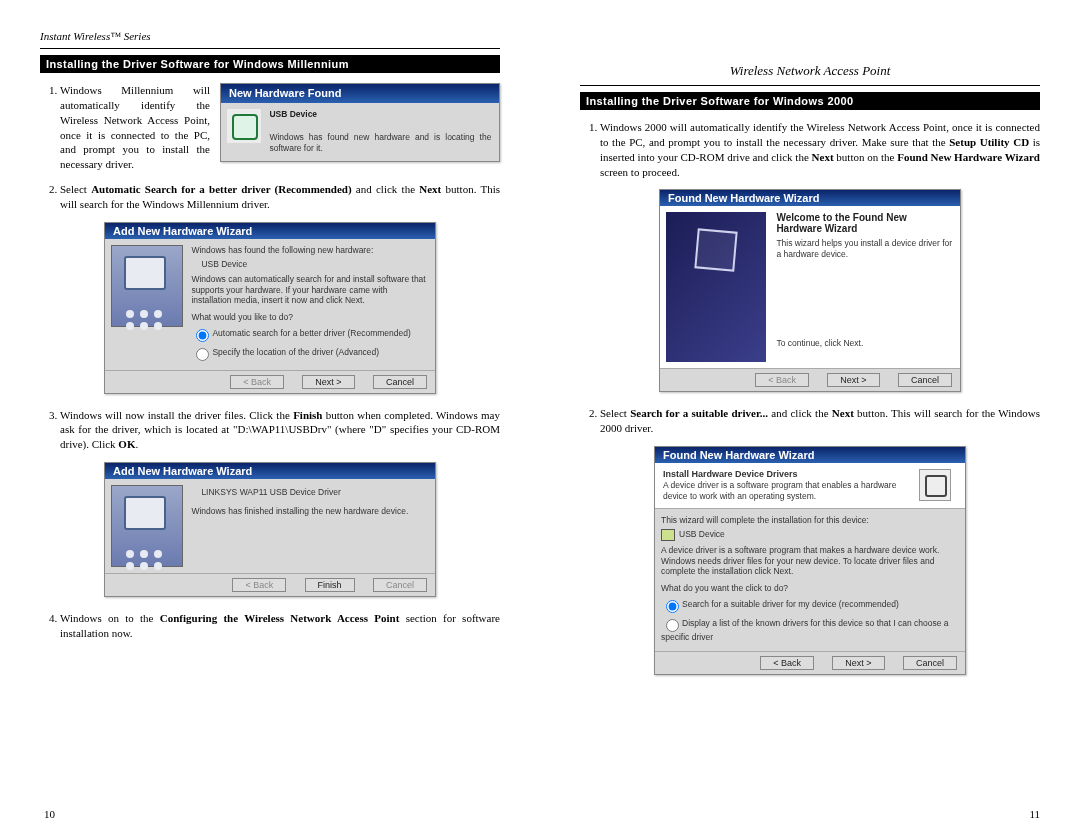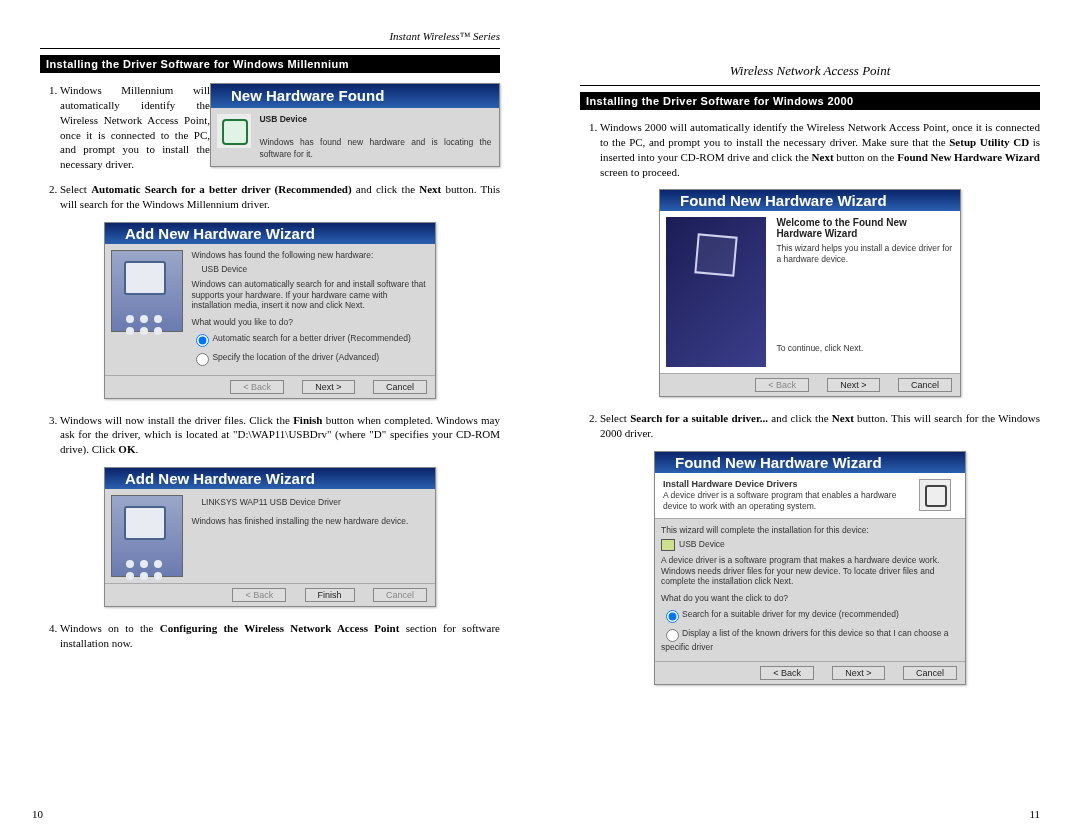--- a/index.html
+++ b/index.html
@@ -14,21 +14,21 @@
     display: flex;
   }
   .page {
     width: 540px;
     height: 834px;
     padding: 30px 40px 20px 40px;
     box-sizing: border-box;
     position: relative;
   }
   .header-right {
-    text-align: right;
+    text-align: left;
     font-style: italic;
     font-size: 11px;
     margin-bottom: 6px;
   }
   .header-left {
     text-align: center;
     font-style: italic;
     font-size: 13px;
     margin-bottom: 6px;
     margin-top: 33px;
@@ -61,23 +61,23 @@
     border: 1px solid #888;
     margin: 6px auto 14px auto;
     box-shadow: 1px 1px 2px rgba(0,0,0,0.25);
     font-family: Tahoma, Arial, sans-serif;
     font-size: 8.5px;
     color: #222;
   }
   .titlebar {
     background: linear-gradient(#0a246a,#2a60b0);
     color: #fff;
-    padding: 2px 20px;
+    padding: 2px 8px;
     font-weight: bold;
-    font-size: 15px;
+    font-size: 11px;
   }
   .wizard-body { padding: 6px; }
   .btn-row {
     text-align: right;
     padding: 4px 8px;
     border-top: 1px solid #aaa;
     background: #d8d8d8;
   }
   .btn {
     display: inline-block;
@@ -86,21 +86,21 @@
     padding: 1px 12px;
     margin-left: 16px;
     font-size: 9px;
   }
   .btn.disabled { color:#888; }
   .page-number {
     position: absolute;
     bottom: 14px;
     font-size: 11px;
   }
-  .pn-left { left: 32px; margin-top: 47px; }
+  .pn-left { left: 44px; margin-top: 47px; }
   .pn-right { right: 40px; }
   .side-img {
     width: 70px;
     height: 80px;
     background: linear-gradient(180deg,#9aa7c9,#6b7bb0);
     border: 1px solid #666;
     display: inline-block;
     vertical-align: top;
     margin-right: 6px;
     position: relative;
@@ -146,21 +146,21 @@
     background:#ececec;
     margin-right:6px;
     vertical-align:top;
     position:relative;
   }
   .icon-box::before{
     content:"";
     position:absolute; left:5px; top:5px; width:22px; height:22px;
     border:2px solid #1f7a3a; border-radius:4px; background:#dff3e6;
   }
-  .top-step1 { display:flex; align-items:flex-start; }
+  .top-step1 { display:flex; gap:10px; align-items:flex-start; }
   .top-step1 .text { flex: 0 0 150px; text-align: justify; }
   .top-step1 .fig { flex:1; margin-top:0;}
   .w2k-icon{
     display:inline-block; width:30px; height:30px; border:1px solid #999; background:#eee; margin-right:6px; vertical-align:top;
     position:relative;
   }
   .w2k-icon::before{content:"";position:absolute;left:5px;top:5px;width:18px;height:18px;border:2px solid #444;border-radius:3px;}
   .usb-line{ margin:4px 0;}
   .usb-line .usbic{ display:inline-block;width:12px;height:10px;border:1px solid #555;margin-right:4px;vertical-align:middle;background:#cde08e;}
 </style>

